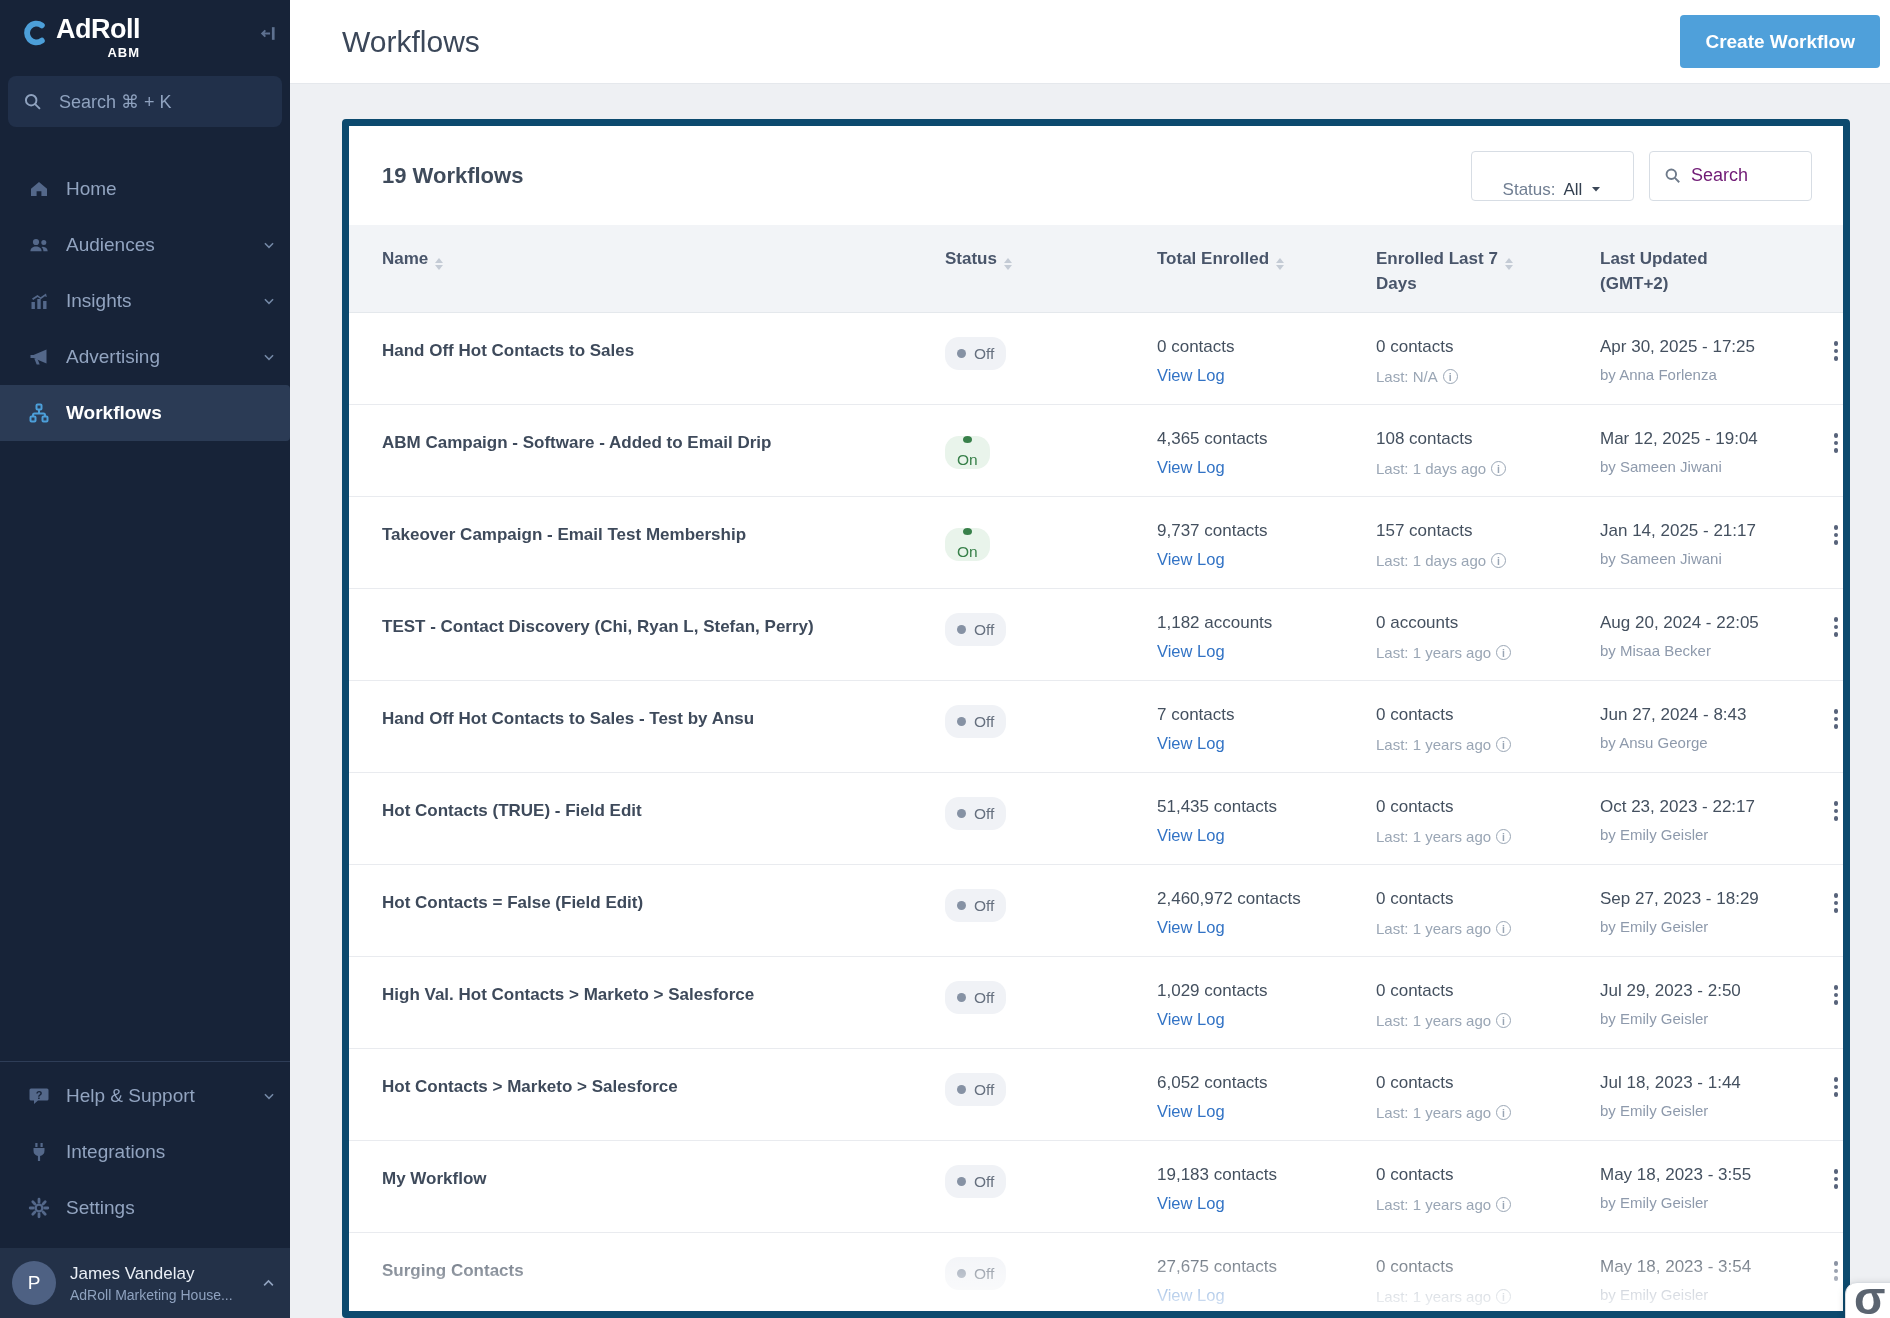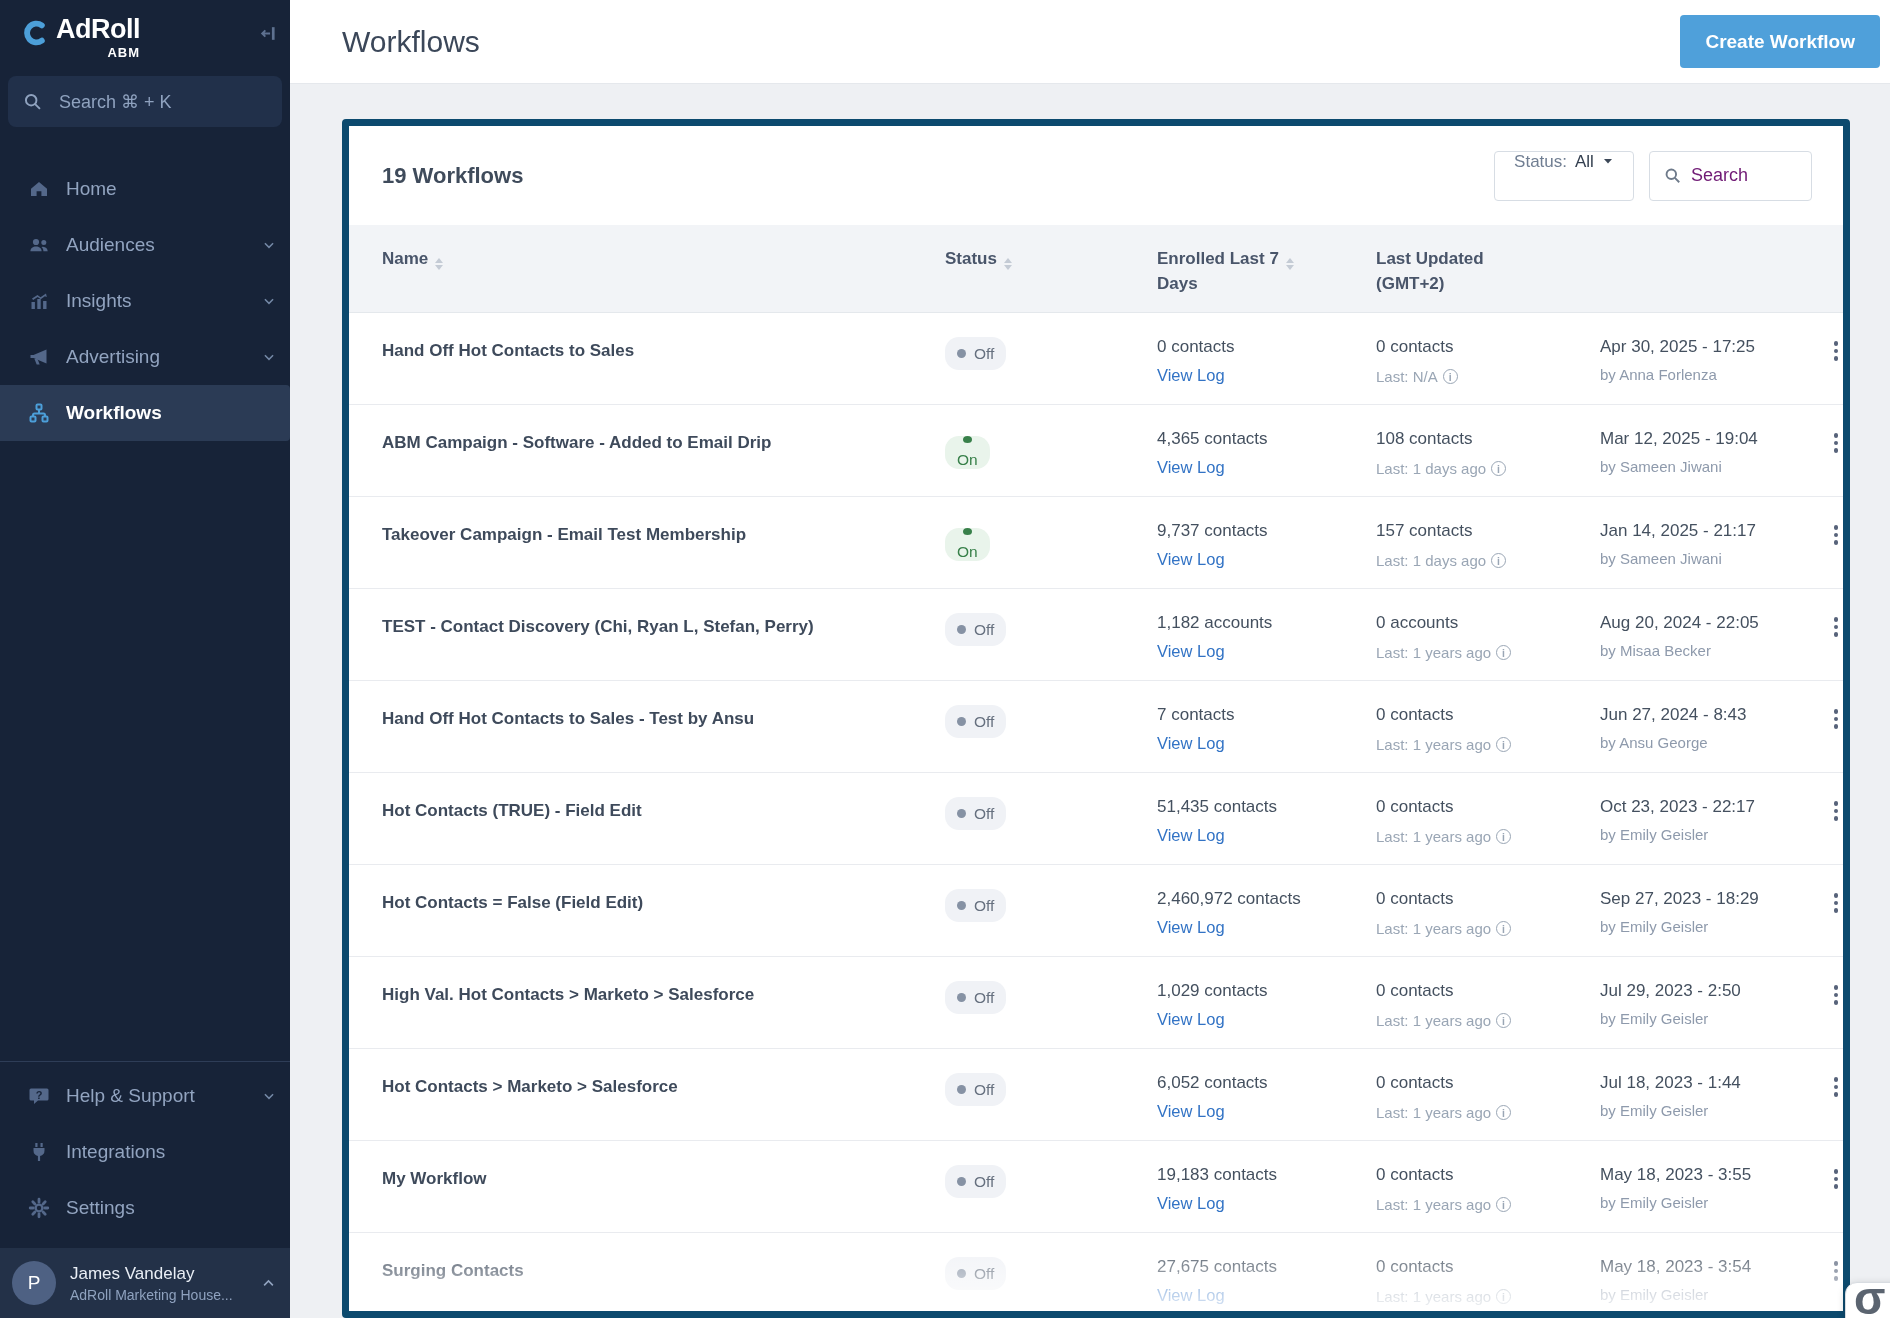--- a/index.html
+++ b/index.html
@@ -64,22 +64,22 @@
   }
   .content { position:absolute; top:84px; left:0; right:0; bottom:0; padding:35px 40px 0 52px; }
   .card {
     background:#fff; border:7px solid #0c4a6e; border-radius:4px; height:1199px;
     overflow:hidden; position:relative;
   }
   .card-toolbar { height:99px; display:flex; align-items:center; justify-content:space-between; padding:0 31px 0 33px; }
   .wf-count { font-size:22px; font-weight:bold; color:#3F4B5B; }
   .toolbar-controls { display:flex; gap:15px; }
   .status-filter {
-    width:140px; height:50px; border:1px solid #D7DDE4; border-radius:4px; background:#fff;
-    display:flex; align-items:flex-start; justify-content:center; gap:8px; font-size:17px; cursor:pointer;
+    width:163px; height:50px; border:1px solid #D7DDE4; border-radius:4px; background:#fff;
+    display:flex; align-items:flex-end; justify-content:center; gap:8px; font-size:17px; cursor:pointer;
   }
   .status-filter .pre { color:#707E92; }
   .status-filter .val { color:#333F4F; }
   .status-filter .caret { color:#3B4757; }
   .mini-search {
     width:163px; height:50px; border:1px solid #D7DDE4; border-radius:4px; background:#fff;
     display:flex; align-items:center; padding:0 13px; gap:9px; cursor:text;
   }
   .mini-search .ph { color:#701a75; font-size:18px; }
   
@@ -318,20 +318,26 @@
               <i class="dn"></i>
             </span>
         </div>
         <div class="th">
           <span>Status</span><span class="sort">
               <i class="up"></i>
               <i class="dn"></i>
             </span>
         </div>
         <div class="th">
+          <span>Total Enrolled</span><span class="sort">
+              <i class="up"></i>
+              <i class="dn"></i>
+            </span>
+        </div>
+        <div class="th">
           <span>Enrolled Last 7</span><span class="sort">
               <i class="up"></i>
               <i class="dn"></i>
             </span>
           <br><span>Days</span>
         </div>
         <div class="th">
           <span>Last Updated</span>
           <br><span>(GMT+2)</span>
         </div>

